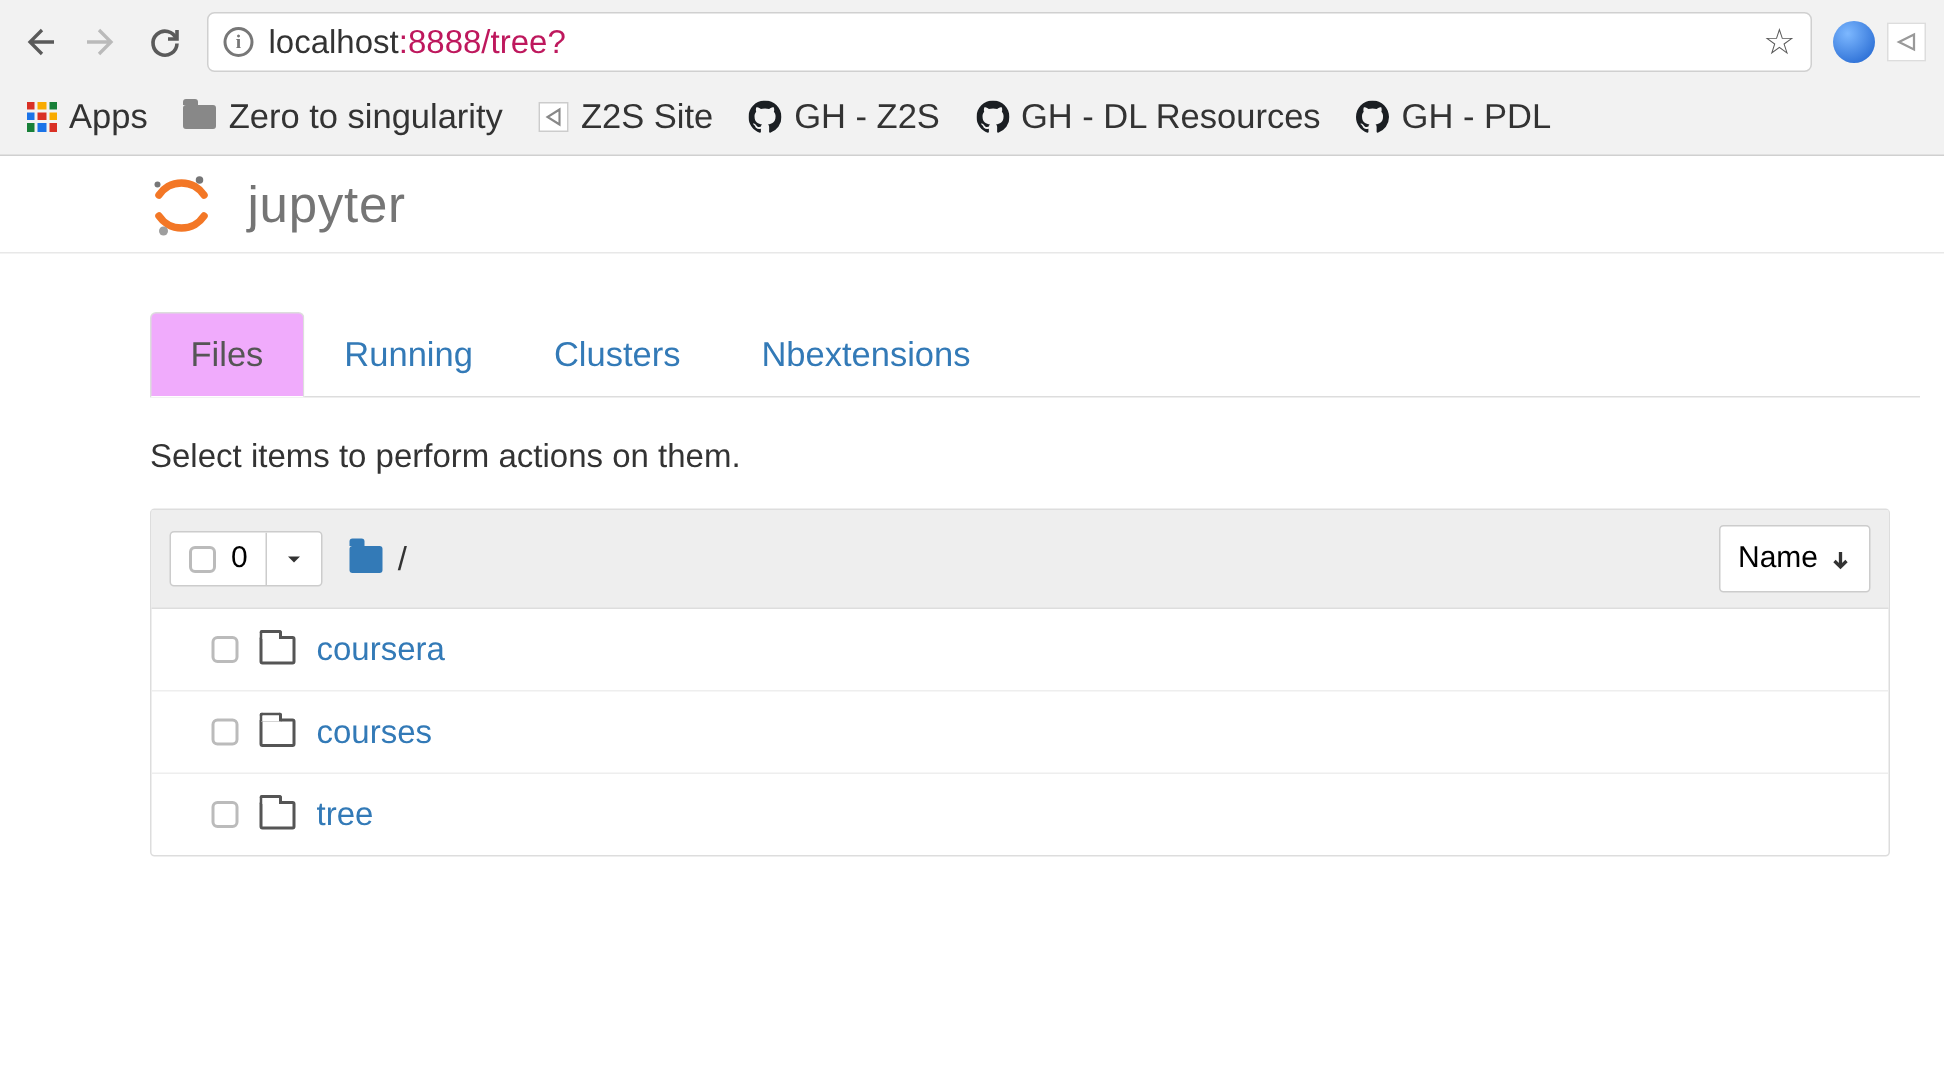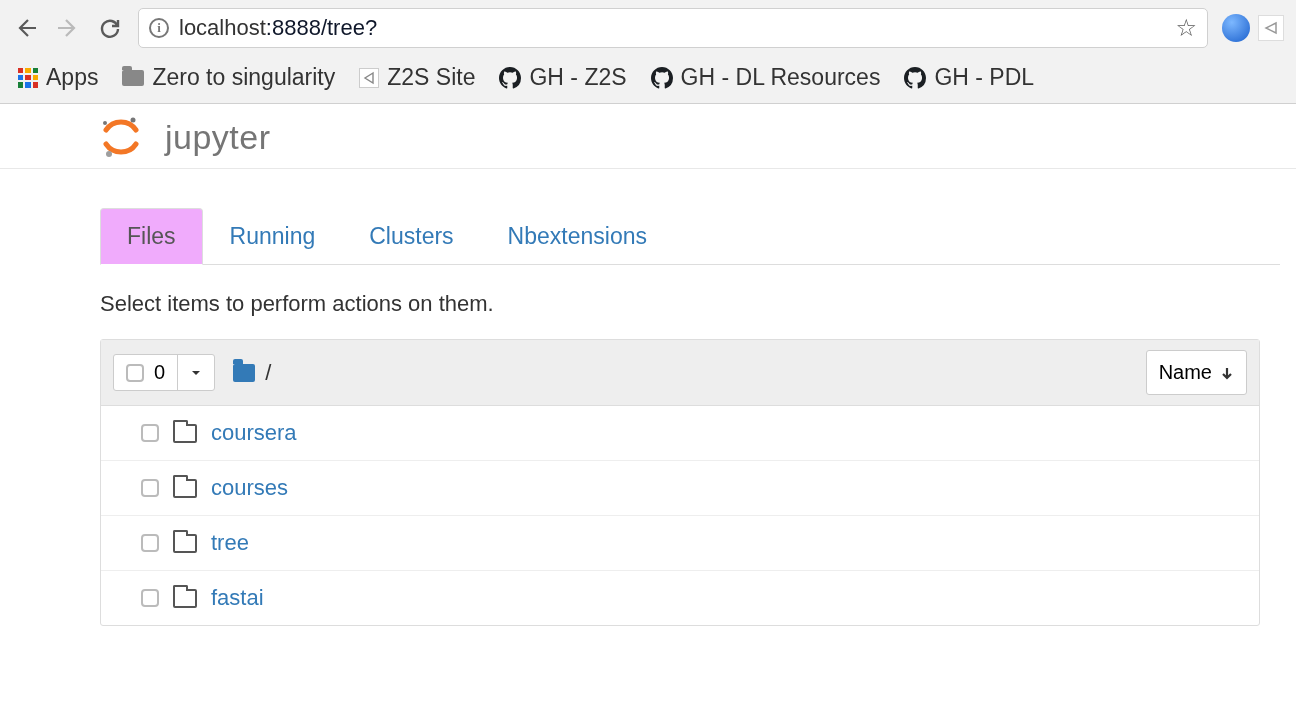--- a/index.html
+++ b/index.html
@@ -6,21 +6,21 @@
 body { font-family: -apple-system, BlinkMacSystemFont, "Helvetica Neue", Arial, sans-serif; background: #fff; width: 1296px; height: 724px; overflow: hidden; }
 
 
 .browser-toolbar { background: #f2f2f2; border-bottom: 1px solid #d0d0d0; }
 .nav-row { display: flex; align-items: center; padding: 8px 12px; gap: 14px; }
 .nav-btn { width: 28px; height: 28px; display: flex; align-items: center; justify-content: center; color: #5a5a5a; cursor: pointer; }
 .nav-btn.disabled { color: #bababa; cursor: default; }
 .url-bar { flex: 1; height: 40px; background: #fff; border: 1px solid #d0d0d0; border-radius: 5px; display: flex; align-items: center; padding: 0 10px; gap: 10px; font-size: 22px; }
 .url-info { width: 20px; height: 20px; border: 2px solid #777; border-radius: 50%; display: flex; align-items: center; justify-content: center; font-size: 13px; color: #777; font-weight: bold; font-family: Georgia, serif; }
 .url-text { color: #333; }
-.url-dim { color: #0f172a; }
+.url-dim { color: #be185d; }
 .url-star { margin-left: auto; color: #5a5a5a; font-size: 24px; }
 .ext-icons { display: flex; gap: 8px; align-items: center; }
 .ext-globe { width: 28px; height: 28px; border-radius: 50%; background: radial-gradient(circle at 35% 30%, #7db8ff, #1a5fcc); }
 .ext-tri { width: 26px; height: 26px; display:flex; align-items:center; justify-content:center; background:#fff; border:1px solid #ddd; }
 
 .bookmarks-row { display: flex; align-items: center; gap: 24px; padding: 8px 18px 12px 18px; font-size: 23px; }
 .bm-item { display: flex; align-items: center; gap: 8px; color: #333; cursor: pointer; }
 .apps-icon { width: 20px; height: 20px; display: grid; grid-template-columns: repeat(3,1fr); grid-template-rows: repeat(3,1fr); gap: 2px; }
 .apps-icon span:nth-child(1){background:#d93025}.apps-icon span:nth-child(2){background:#f9ab00}.apps-icon span:nth-child(3){background:#188038}.apps-icon span:nth-child(4){background:#1a73e8}.apps-icon span:nth-child(5){background:#d93025}.apps-icon span:nth-child(6){background:#f9ab00}.apps-icon span:nth-child(7){background:#188038}.apps-icon span:nth-child(8){background:#1a73e8}.apps-icon span:nth-child(9){background:#d93025}
 .folder-icon-bm { width: 22px; height: 16px; background:#888; border-radius:2px; position:relative; }
@@ -200,20 +200,15 @@
       <div class="file-row">
         <div class="row-checkbox"></div>
         <div class="folder-outline"></div>
         <span class="file-name">courses</span>
       </div>
       <div class="file-row">
         <div class="row-checkbox"></div>
         <div class="folder-outline"></div>
         <span class="file-name">tree</span>
       </div>
-      <div class="file-row">
-        <div class="row-checkbox"></div>
-        <div class="folder-outline"></div>
-        <span class="file-name">fastai</span>
-      </div>
     </div>
   </div>
 </div>
 
 </body></html>

